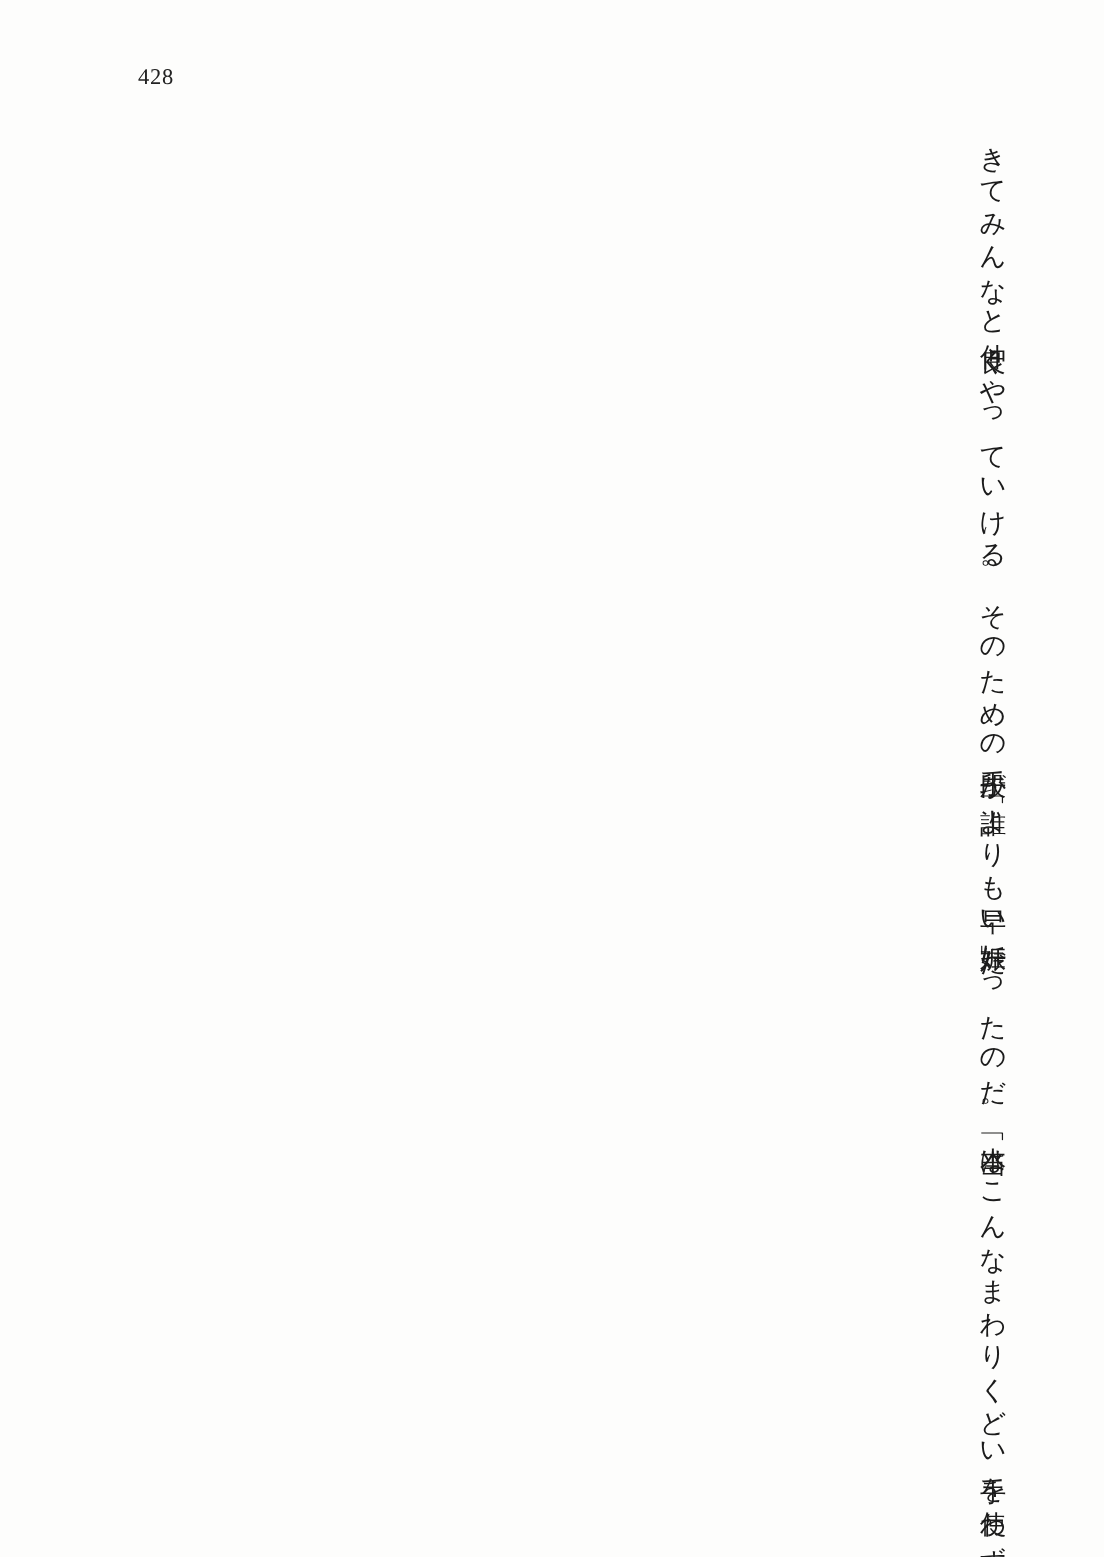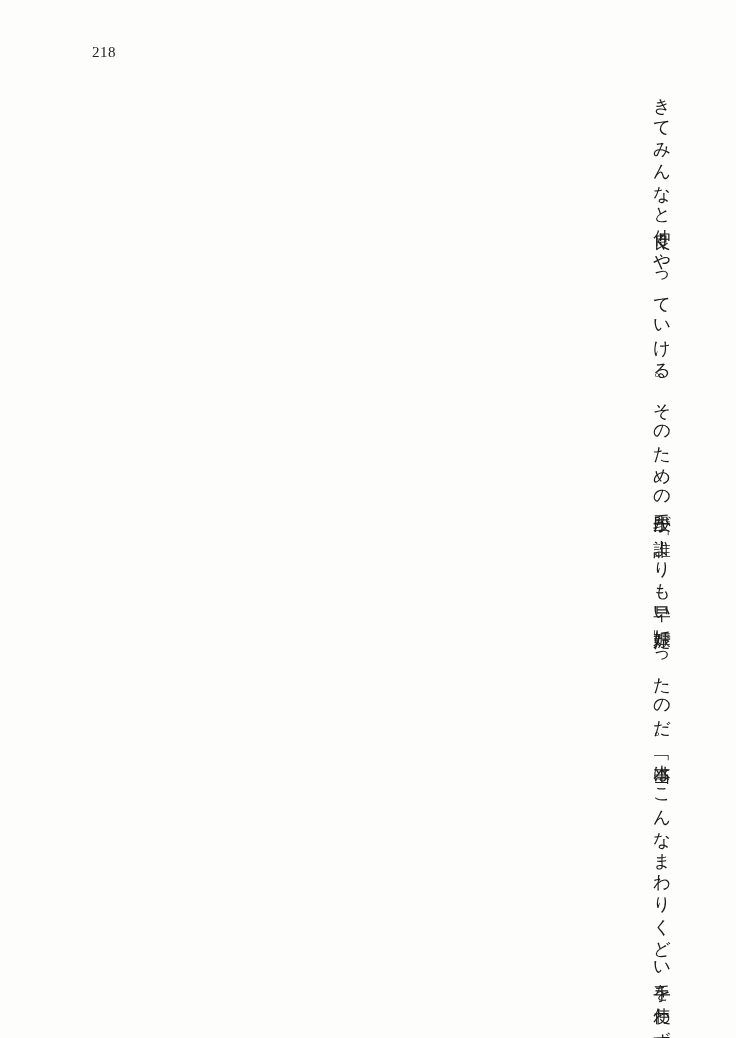--- a/index.html
+++ b/index.html
@@ -57,21 +57,21 @@
     font-size: 17.5px;
     letter-spacing: 1.7px;
     color: #1b1b1b;
   }
 </style>
 </head>
 <body>
 
 <div class="page">
 
-  <div class="page-number">218</div>
+  <div class="page-number">428</div>
 
   <div class="text-body" id="textBody">
       <div class="line">きてみんなと仲良くやっていける。</div>
       <div class="line">そのための手段が「誰よりも早い妊娠」だったのだ。</div>
       <div class="line">「本当はこんなまわりくどい手を使わず、先輩にさくっと薬飲ませて、ちゃちゃっと</div>
     </div>
 
 </div>
 
 </body></html>

